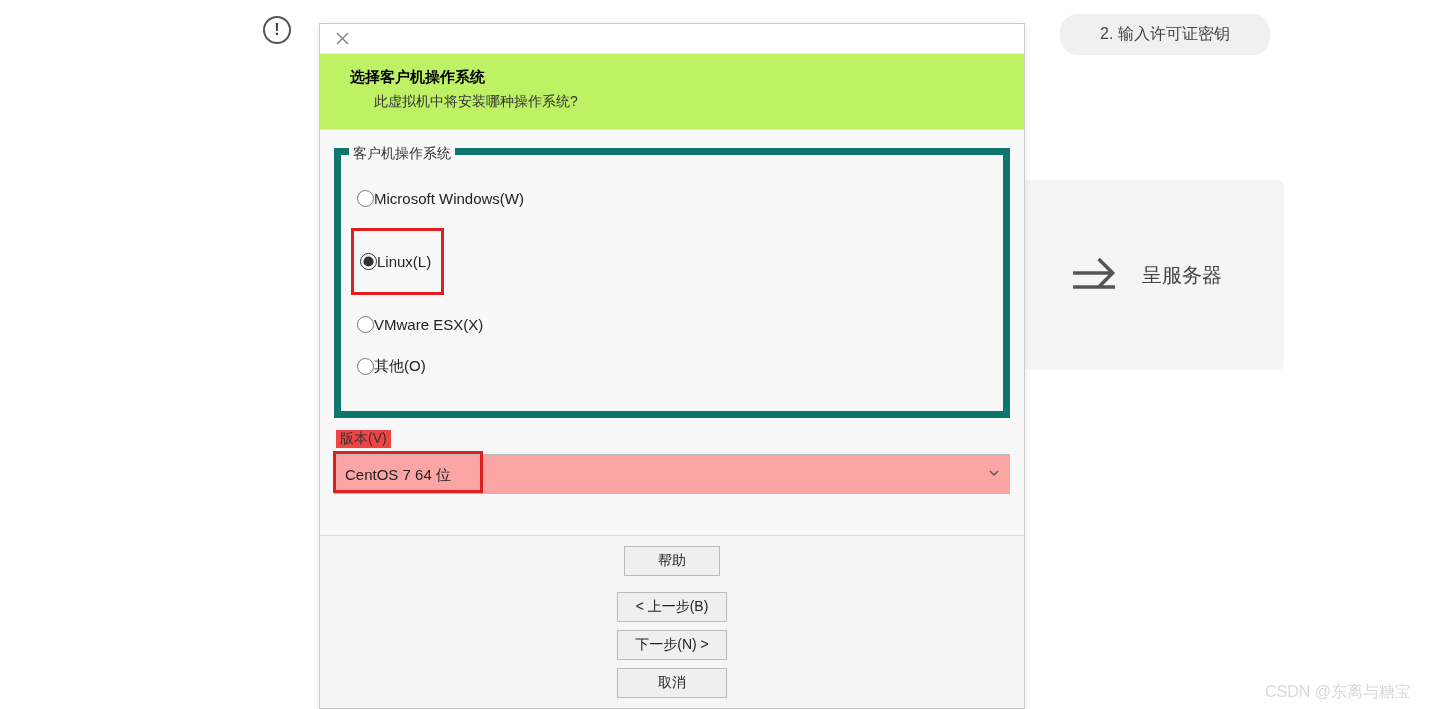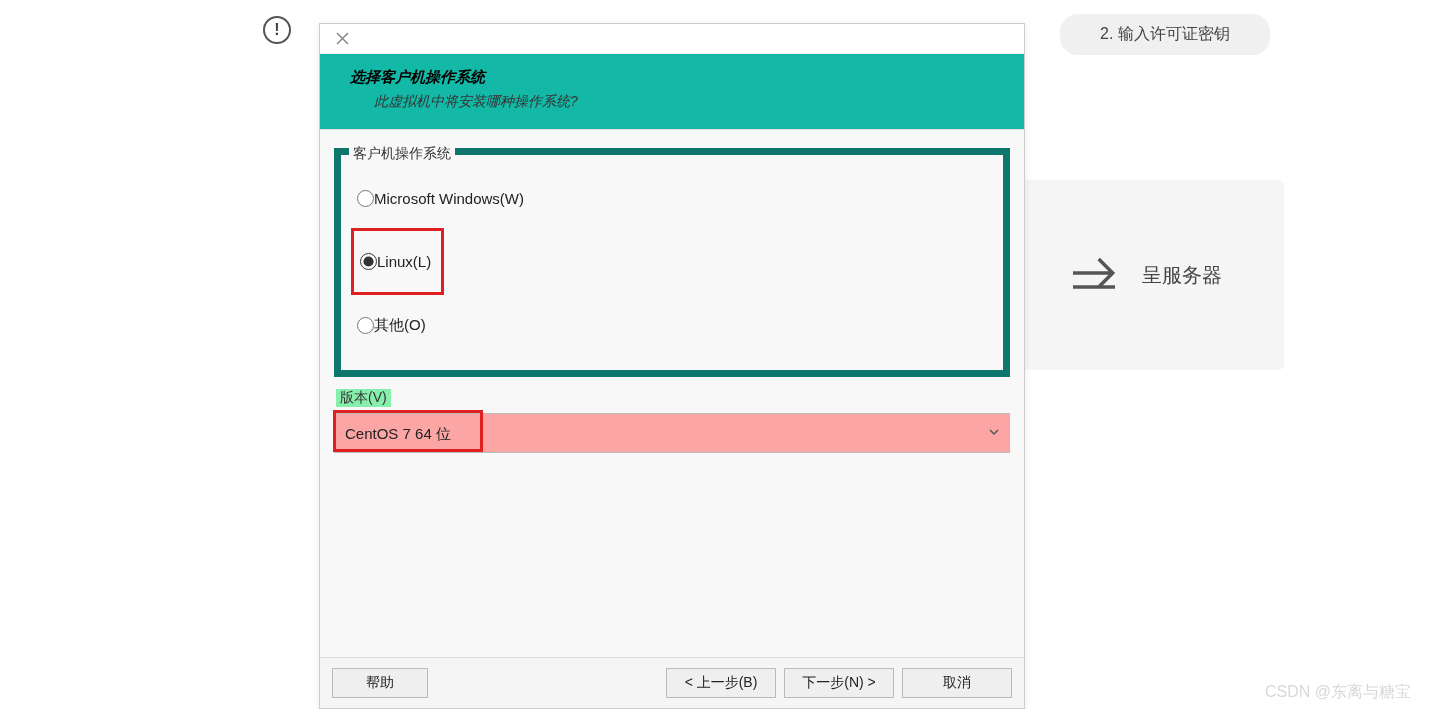--- a/index.html
+++ b/index.html
@@ -75,24 +75,23 @@
       color: #777;
     }
     .titlebar .title-text { flex: 1; }
     .close-btn {
       width: 28px; height: 22px;
       display: flex; align-items: center; justify-content: center;
       cursor: pointer;
     }
     .close-btn svg { width: 13px; height: 13px; stroke: #888; stroke-width: 1.5; }
     .header-block {
-      background: #14b8a6;
+      background: #bef264;
       padding: 14px 30px 18px 30px;
       border-bottom: 1px solid #ddd;
-      font-style: italic;
     }
     .header-block .h-title { font-size: 15px; font-weight: bold; color: #000; margin-bottom: 6px; }
     .header-block .h-sub { font-size: 14px; color: #333; padding-left: 24px; }
     .body-block {
       flex: 1;
       background: #f8f8f8;
       padding: 18px 14px;
     }
     .fieldset {
       border: 7px solid #0f766e;
@@ -124,21 +123,21 @@
       display: inline-flex;
       padding: 1px 6px 1px 2px;
       margin-left: -2px;
     }
     .version-label {
       font-size: 14px;
       color: #333;
       margin-bottom: 6px;
       display: block;
       margin-left: 2px;
-      background: #86efac;
+      background: #ef4444;
       padding: 0 4px;
       position: relative;
       z-index: 1;
       width: fit-content;
       margin-top: -2px;
     }
     .version-group { padding: 0 0px; }
     .select-wrap {
       position: relative;
     }
@@ -172,20 +171,21 @@
       pointer-events: none;
     }
     .chev svg { width: 12px; height: 12px; stroke: #555; stroke-width: 1.5; fill: none; }
     .footer-block {
       background: #f5f5f5;
       border-top: 1px solid #ddd;
       padding: 10px 12px;
       display: flex;
       align-items: center;
       gap: 8px;
+      flex-direction: column;
     }
     .footer-block .spacer { flex: 1; }
     .dlg-btn {
       min-width: 110px;
       height: 30px;
       background: #efefef;
       border: 1px solid #bbb;
       font-size: 14px;
       color: #222;
       cursor: pointer;
@@ -237,20 +237,24 @@
         <span>Microsoft Windows(W)</span>
       </label>
 
       <span class="radio-highlight">
         <label class="radio-row">
           <input type="radio" name="os" checked="" style="">
           <span>Linux(L)</span>
         </label>
       </span>
 
+      <label class="radio-row">
+        <input type="radio" name="os" style="">
+        <span>VMware ESX(X)</span>
+      </label>
 
       <label class="radio-row">
         <input type="radio" name="os" style="">
         <span>其他(O)</span>
       </label>
     </div>
 
     <div class="version-group">
       <span class="version-label">版本(V)</span>
       <div class="select-wrap">

